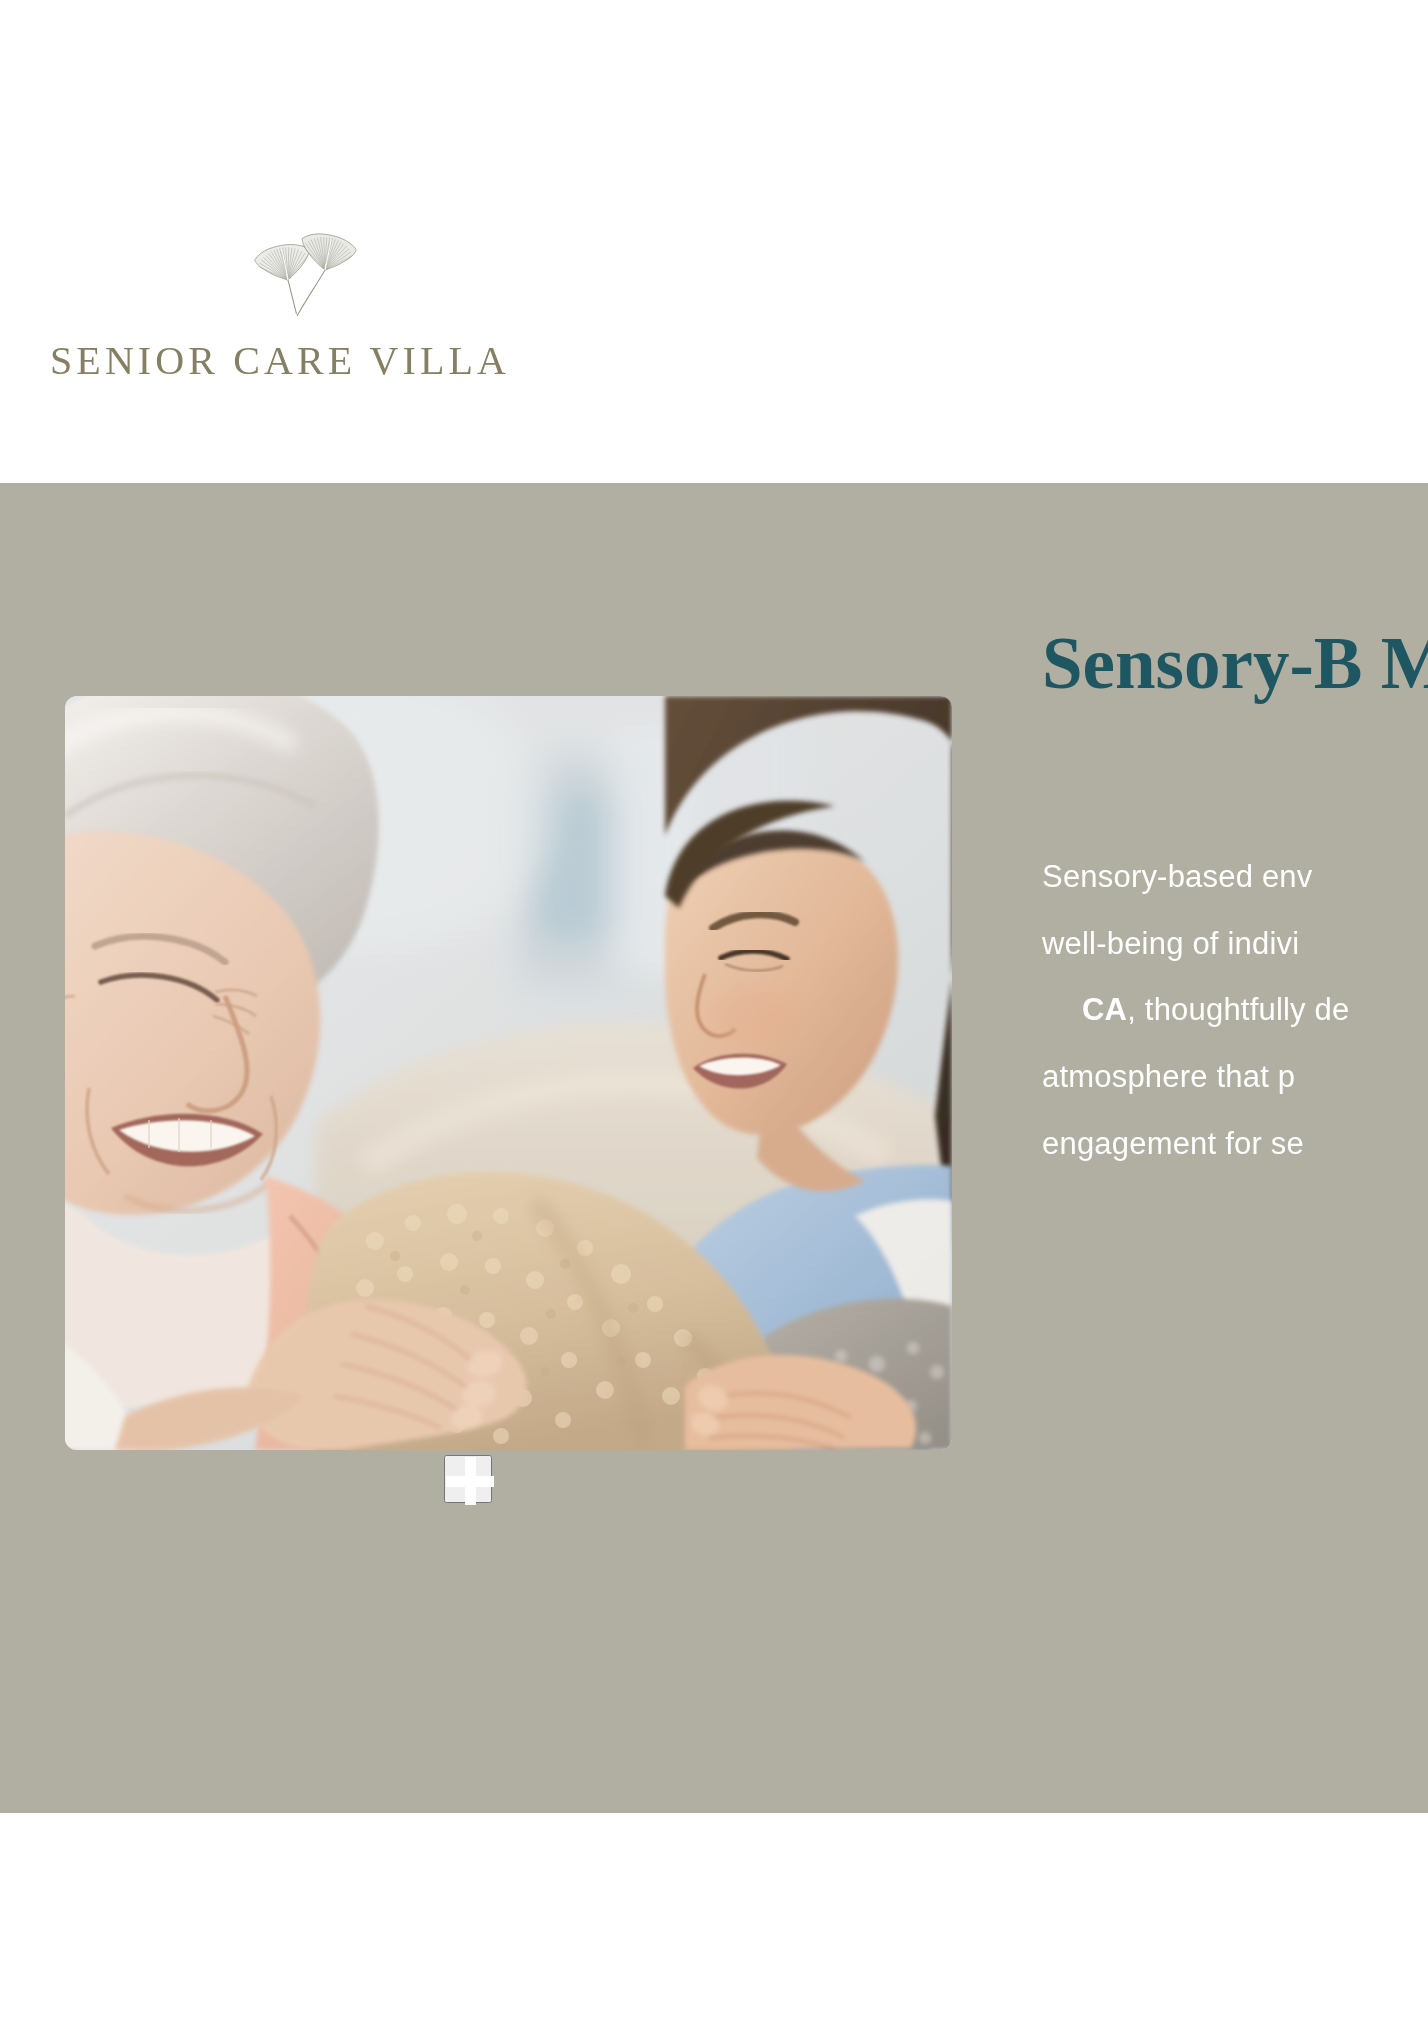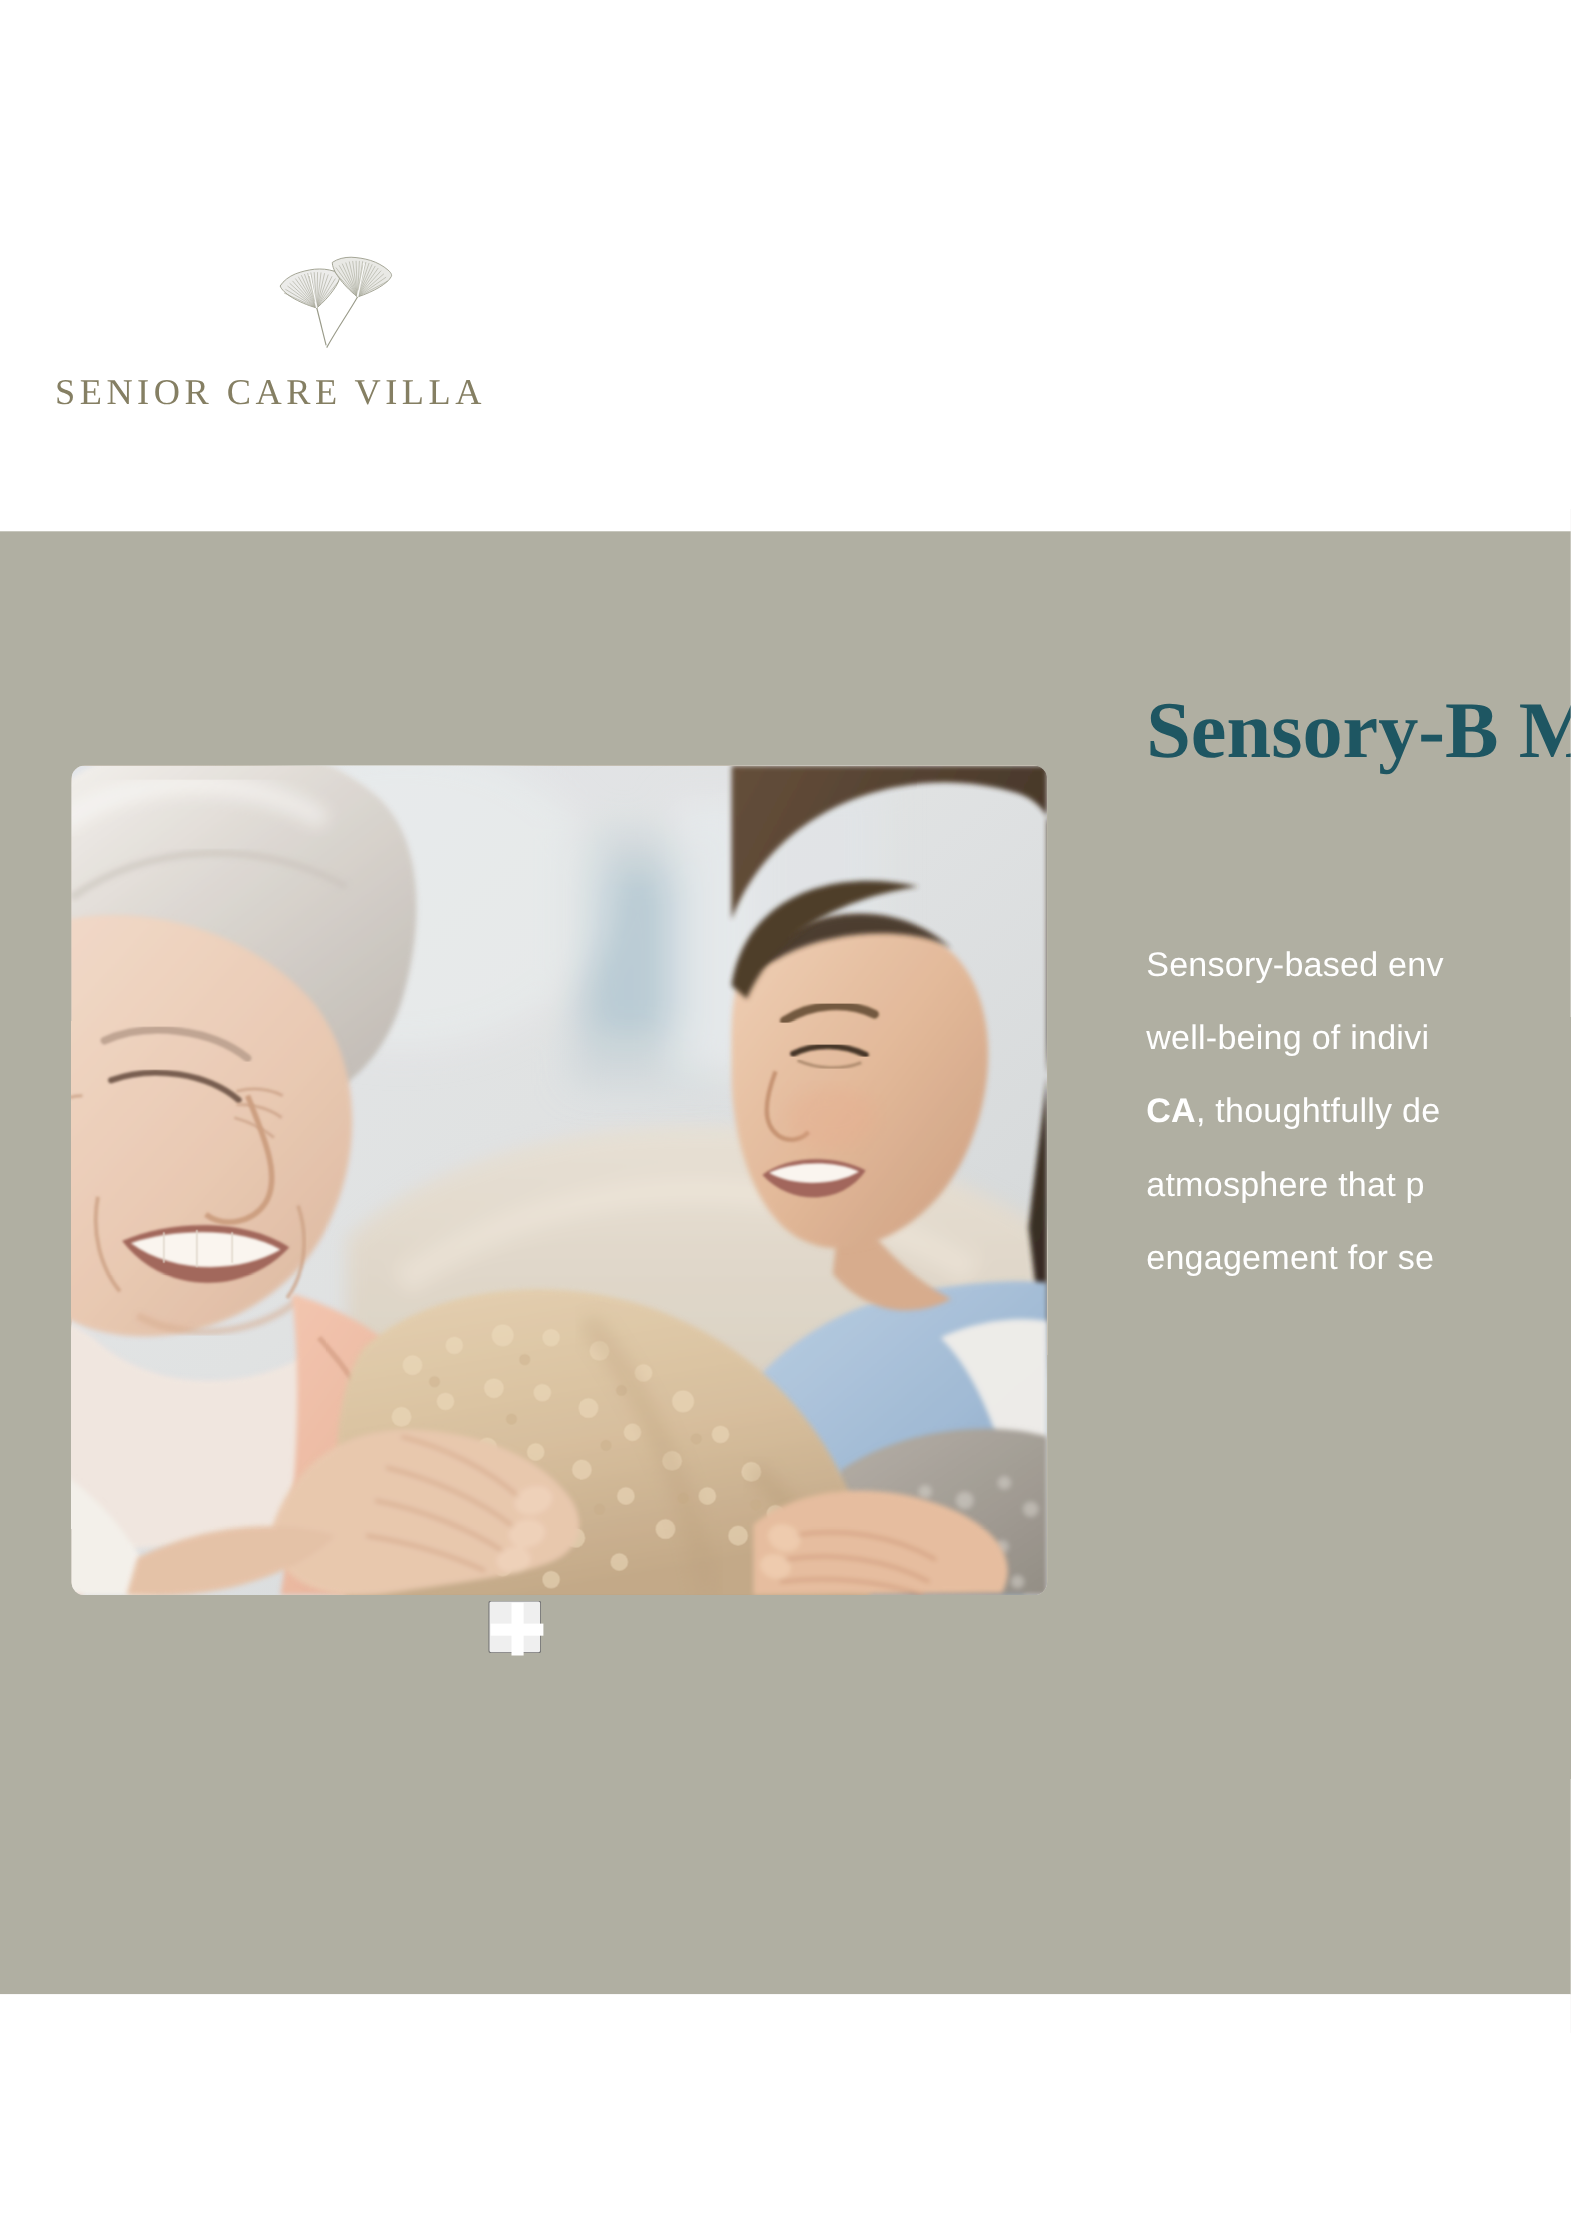--- a/index.html
+++ b/index.html
@@ -37,21 +37,21 @@
     top: 0px;
     width: 120px;
     height: 110px;
   }
   .brand-mark svg { display: block; width: 120px; height: 110px; }
   .brand-name {
     position: absolute;
     left: 10px;
     top: 123px;
     font-family: "Liberation Serif", "DejaVu Serif", serif;
-    font-size: 33px;
+    font-size: 40px;
     letter-spacing: 4.1px;
     color: #857F63;
     white-space: nowrap;
     line-height: 1;
   }
 
   
   .sensory-section {
     position: absolute;
     left: 0;
@@ -125,21 +125,21 @@
     top: 330px;
     width: 700px;
     font-family: "Liberation Sans", sans-serif;
     font-weight: 300;
     font-size: 31px;
     line-height: 2.15;
     color: #ffffff;
     white-space: nowrap;
     letter-spacing: 0.2px;
   }
-  .section-body .hl { font-weight: 700; }
+  .section-body .hl { font-weight: 700; margin-left: 40px; }
   .section-body .ln { display: block; }
 
   
   .page-footer-space {
     position: absolute;
     left: 0;
     top: 1813px;
     width: 1428px;
     height: 205px;
     background: #ffffff;

